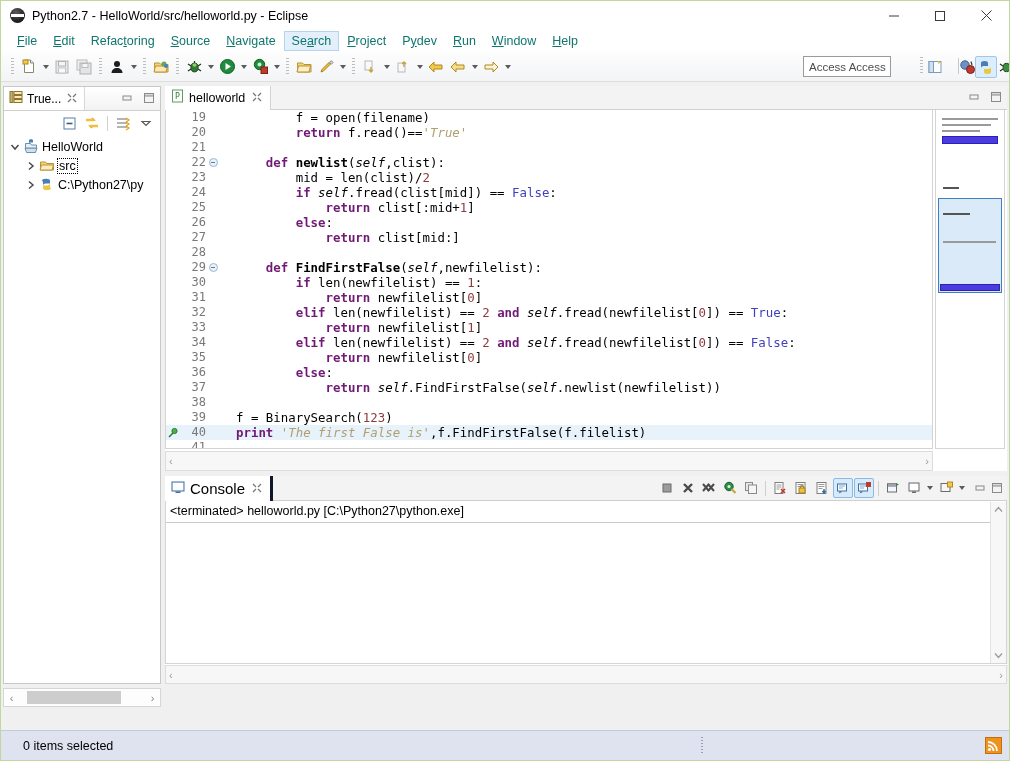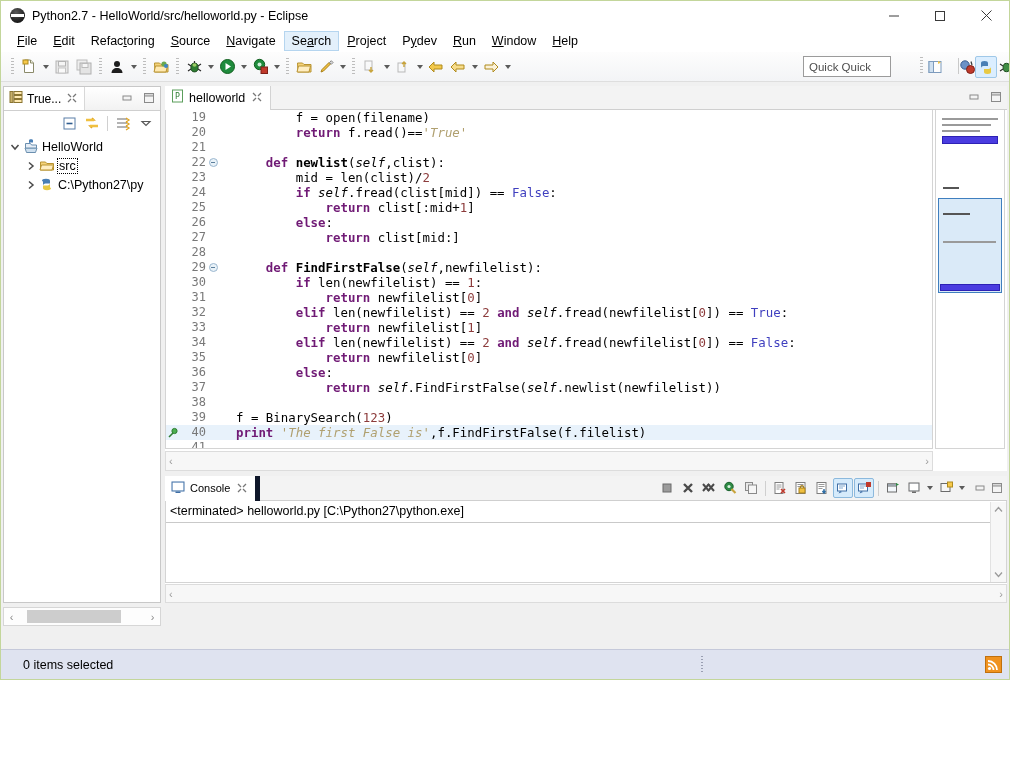--- a/index.html
+++ b/index.html
@@ -6,21 +6,21 @@
   html, body {
     margin: 0; padding: 0;
     width: 1010px; height: 761px;
     overflow: hidden;
     font-family: "Liberation Sans", sans-serif;
     font-size: 12px;
     background: #ffffff;
   }
   #app {
     position: relative;
-    width: 1010px; height: 680px;
+    width: 1010px; height: 761px;
     border: 1px solid #c3d69b;
     background: #f0f0f0;
     overflow: hidden;
   }
 
   
   .titlebar {
     height: 29px;
     background: #ffffff;
     display: flex;
@@ -64,21 +64,21 @@
   .menubar {
     height: 22px;
     background: #ffffff;
     display: flex;
     align-items: center;
     padding-left: 8px;
     font-size: 12.5px;
   }
   .menu-item {
     padding: 3px 8px 3px 8px;
-    color: #000000;
+    color: #0f766e;
     white-space: nowrap;
     line-height: 14px;
   }
   .menu-item .mn { text-decoration: underline; }
   .menu-item.active {
     background: #e3f0fb;
     border: 1px solid #b5d5ef;
     padding: 2px 7px 2px 7px;
   }
 
@@ -337,22 +337,22 @@
     height: 25px;
     display: flex; align-items: center;
     position: relative;
     background: #f3f3f3;
     border-bottom: 1px solid #cfcfcf;
   }
   .console-tab {
     display: flex; align-items: center;
     height: 25px; padding: 0 6px;
     background: #ffffff;
-    border-right: 5px solid #0f172a;
-    font-size: 11px;
+    border-right: 3px solid #0f172a;
+    font-size: 15px;
   }
   .console-toolbar {
     position: absolute; right: 2px; top: 2px;
     display: flex; align-items: center; gap: 1px;
   }
   .ct-btn {
     width: 20px; height: 20px;
     display:flex; align-items:center; justify-content:center;
     border-radius: 2px;
   }
@@ -576,21 +576,21 @@
         </svg>
     </div>
     <div class="tb-arrow"></div>
     <div class="tb-btn">
       <svg width="18" height="14" viewBox="0 0 18 14">
           <path d="M11 2l5 5-5 5V9H3V5h8z" fill="#fbf2da" stroke="#b08b1d"></path>
         </svg>
     </div>
     <div class="tb-arrow"></div>
 
-    <div class="quick-access">Quick Quick</div>
+    <div class="quick-access">Access Access</div>
 
     <div style="position:absolute; right:86px; top:5px; width:3px; height:18px; background-image:repeating-linear-gradient(to bottom,#bdbdbd 0 1px,transparent 1px 3px);"></div>
     <div style="position:absolute; right:62px; top:4px;" class="tb-btn">
       <svg width="18" height="16" viewBox="0 0 18 16">
           <rect x="2" y="2.5" width="12" height="11" fill="#fdfdfd" stroke="#7d9bbd"></rect>
           <rect x="2" y="2.5" width="4.5" height="11" fill="#cfe0f0" stroke="#7d9bbd"></rect>
           <path d="M11 2l3 1.5-3 1.5z" fill="#f2c84b"></path>
         </svg>
     </div>
     <div style="position:absolute; right:50px; top:6px; width:1px; height:16px; background:#c9c9c9;"></div>

